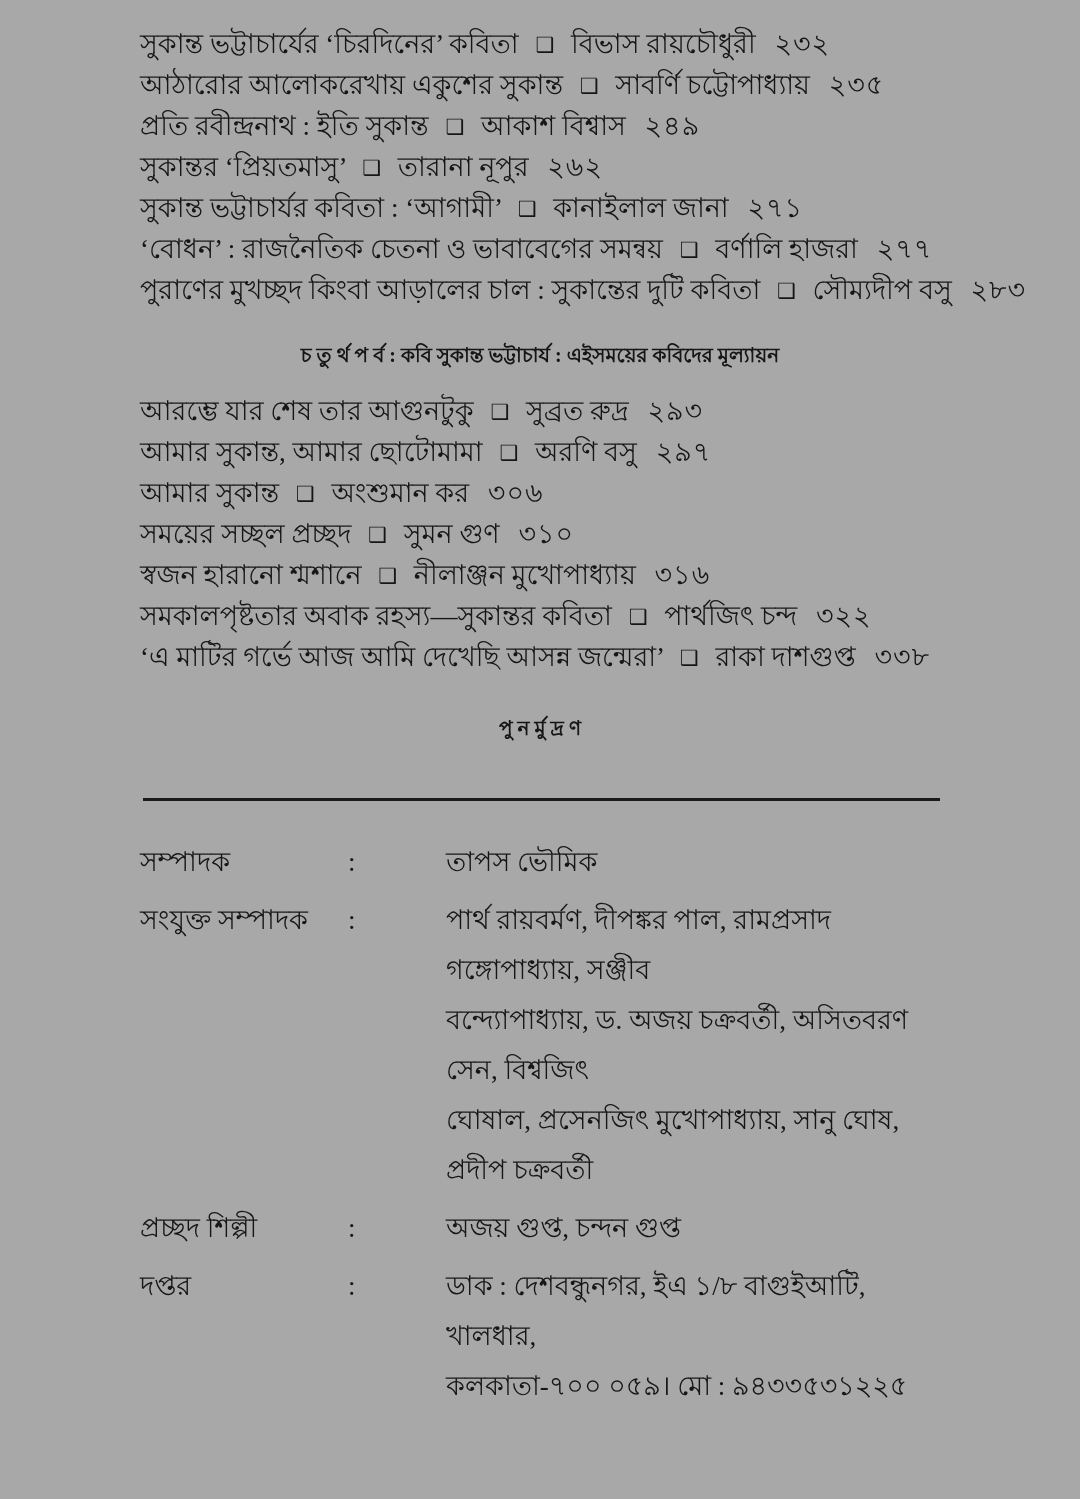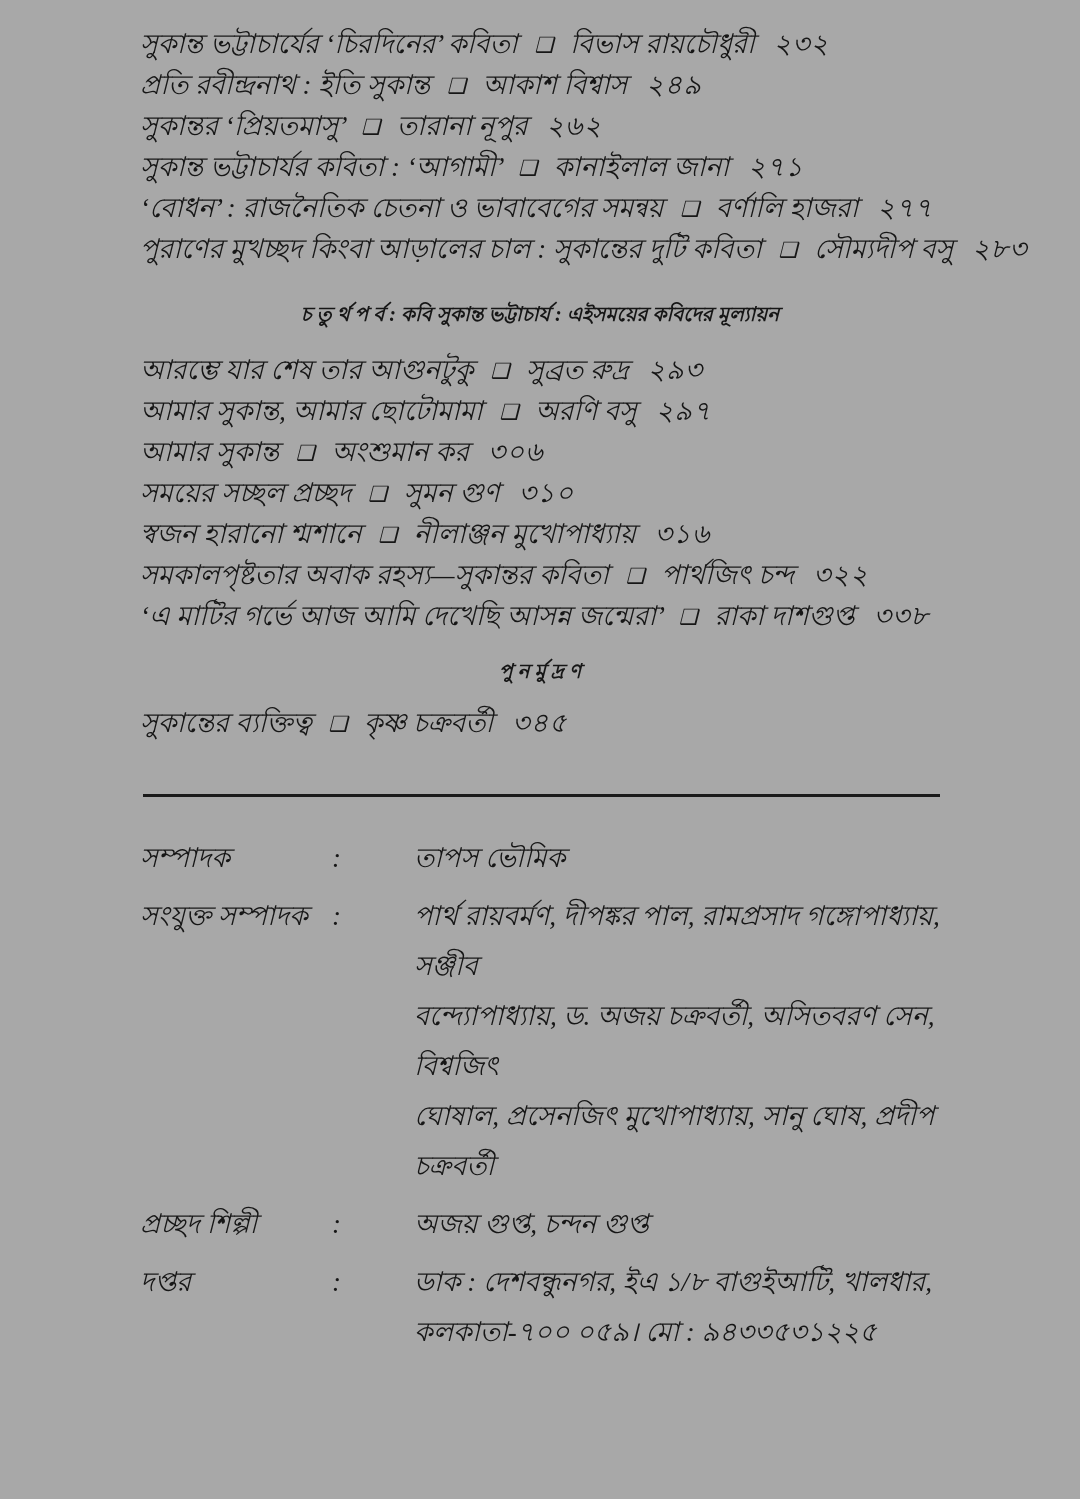--- a/index.html
+++ b/index.html
@@ -3,21 +3,21 @@
 <meta charset="utf-8">
 <style>
   html, body { margin: 0; padding: 0; }
   body {
     width: 1080px; height: 1499px;
     background: #a8a8a8;
     font-family: "Liberation Serif", "DejaVu Serif", serif;
     color: #161616;
     -webkit-font-smoothing: antialiased;
   }
-  .page { position: relative; width: 1080px; height: 1499px; overflow: hidden; font-style: italic; }
+  .page { position: relative; width: 1080px; height: 1499px; overflow: hidden; }
   .content { position: absolute; left: 140px; top: 24px; width: 800px; }
 
   .toc-line {
     font-size: 27px;
     line-height: 40px;
     white-space: nowrap;
   }
   .sep {
     display: inline-block;
     margin: 0 10px;
@@ -27,55 +27,62 @@
   .toc-page { margin-left: 12px; letter-spacing: 1px; }
 
   .part-heading {
     font-size: 20px;
     font-weight: bold;
     text-align: center;
     margin: 24px 0 16px 0;
     line-height: 40px;
     white-space: nowrap;
   }
-  .part-heading.reprint { margin-top: 14px; margin-bottom: 12px; }
+  .part-heading.reprint { margin-top: 30px; margin-bottom: 12px; }
 
   .rule {
     border: none;
     border-top: 3px solid #1a1a1a;
     width: 797px;
     margin: 50px 0 0 3px;
   }
 
   .colophon { margin-top: 36px; font-size: 27px; }
   .col-row {
     display: grid;
     grid-template-columns: 192px 34px auto;
     margin-bottom: 8px;
     line-height: 50px;
+    gap: 16px;
   }
   .col-label { white-space: nowrap; }
   .col-colon { text-align: left; }
   .col-value { white-space: pre-line; margin-left: 48px; }
 </style>
 </head>
 <body>
 
 <div class="page">
   <main class="content">
 
     <section class="toc-block">
 
         <div class="toc-line">
           <span class="toc-title">সুকান্ত ভট্টাচার্যের ‘চিরদিনের’ কবিতা</span>
           <span class="sep">❑</span>
           <span class="toc-author">বিভাস রায়চৌধুরী</span>
           <span class="toc-page">২৩২</span>
         </div>
 
+        <div class="toc-line">
+          <span class="toc-title">আঠারোর আলোকরেখায় একুশের সুকান্ত</span>
+          <span class="sep">❑</span>
+          <span class="toc-author">সাবর্ণি চট্টোপাধ্যায়</span>
+          <span class="toc-page">২৩৫</span>
+        </div>
 
 
         <div class="toc-line">
           <span class="toc-title">প্রতি রবীন্দ্রনাথ : ইতি সুকান্ত</span>
           <span class="sep">❑</span>
           <span class="toc-author">আকাশ বিশ্বাস</span>
           <span class="toc-page">২৪৯</span>
         </div>
 
         <div class="toc-line">
@@ -158,29 +165,20 @@
         <div class="toc-line">
           <span class="toc-title">‘এ মাটির গর্ভে আজ আমি দেখেছি আসন্ন জন্মেরা’</span>
           <span class="sep">❑</span>
           <span class="toc-author">রাকা দাশগুপ্ত</span>
           <span class="toc-page">৩৩৮</span>
         </div>
       </section>
 
     <h2 class="part-heading reprint">পু ন র্মু দ্র ণ</h2>
 
-    <section class="toc-block">
-
-        <div class="toc-line">
-          <span class="toc-title">সুকান্তের ব্যক্তিত্ব</span>
-          <span class="sep">❑</span>
-          <span class="toc-author">কৃষ্ণ চক্রবর্তী</span>
-          <span class="toc-page">৩৪৫</span>
-        </div>
-      </section>
 
     <hr class="rule">
 
     <section class="colophon">
 
         <div class="col-row">
           <span class="col-label">সম্পাদক</span>
           <span class="col-colon">:</span>
           <span class="col-value">তাপস ভৌমিক</span>
         </div>

